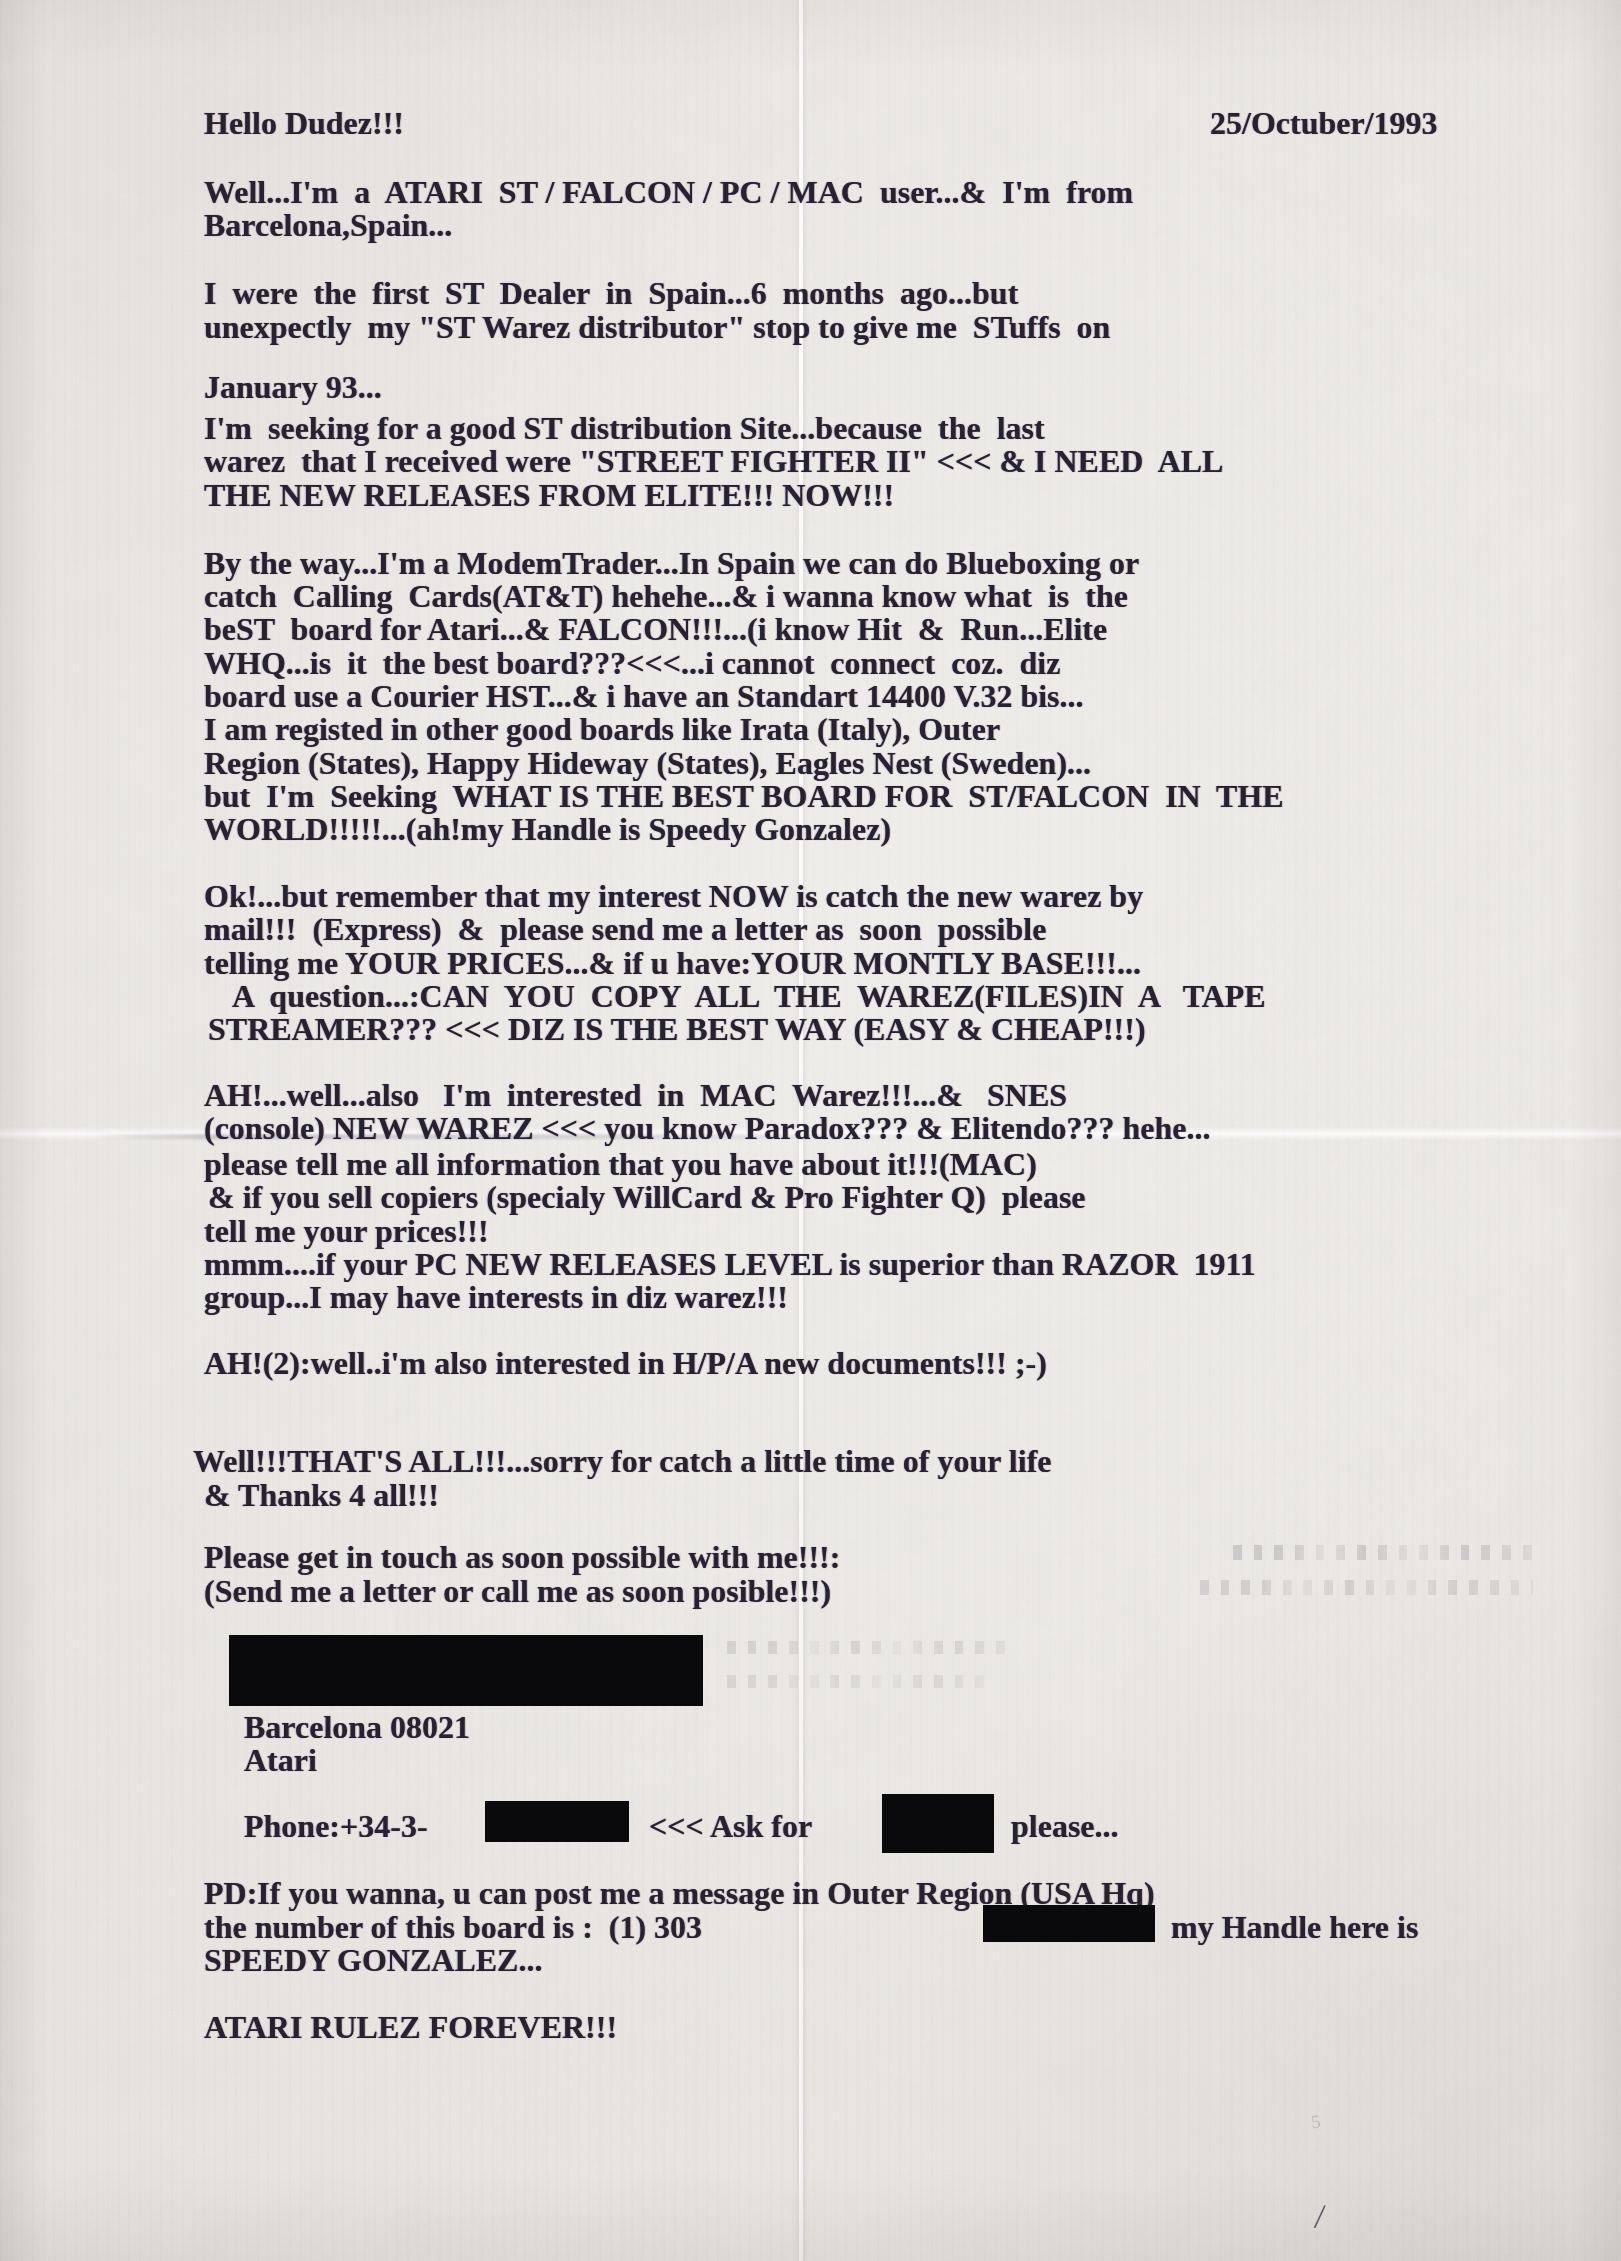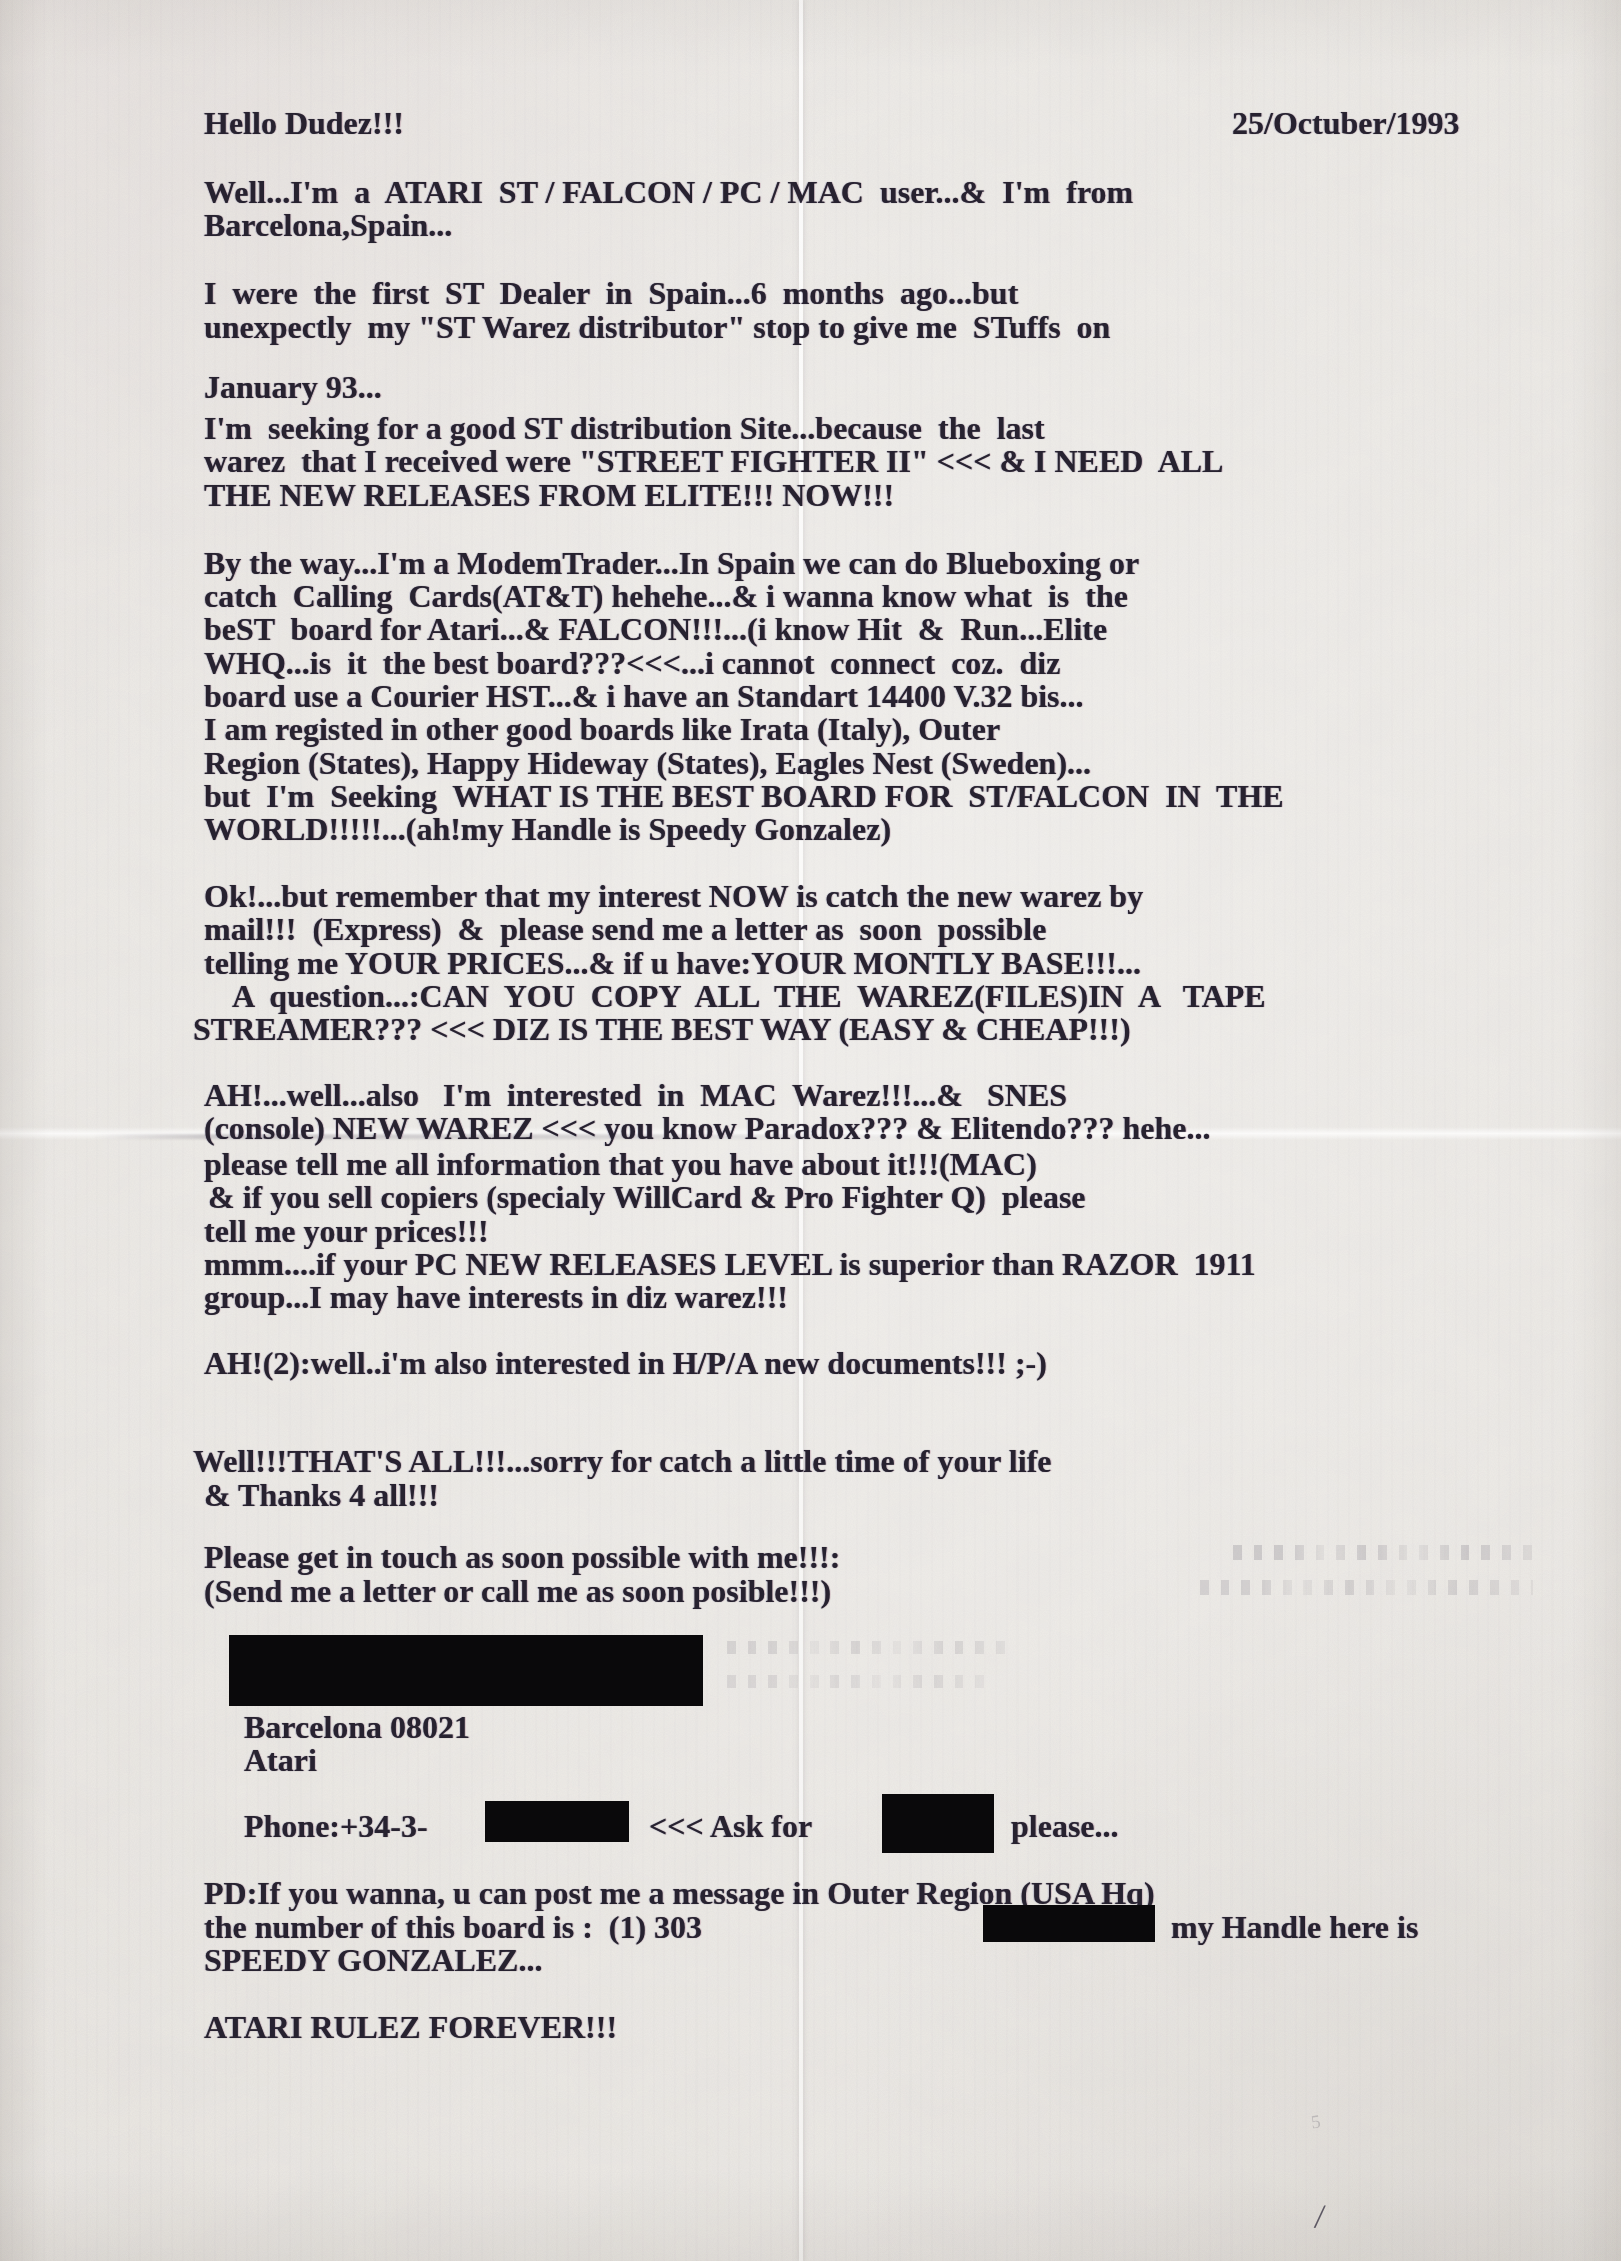--- a/index.html
+++ b/index.html
@@ -91,21 +91,21 @@
   </svg>
 
   <div class="streaks"></div>
   <div class="fold-v"></div>
   <div class="fold-h"></div>
   <div class="fold-h-smudge"></div>
   <div class="shade"></div>
 
   <div id="letter-body">
       <div class="line" style="left: 204px; top: 107px;">Hello Dudez!!!</div>
-      <div class="line" style="left: 1210px; top: 107px; margin-left: 22px;">25/Octuber/1993</div>
+      <div class="line" style="left: 1210px; top: 107px;">25/Octuber/1993</div>
       <div class="line" style="left: 204px; top: 176px;">Well...I'm  a  ATARI  ST / FALCON / PC / MAC  user...&amp;  I'm  from</div>
       <div class="line" style="left: 204px; top: 209px;">Barcelona,Spain...</div>
       <div class="line" style="left: 204px; top: 277px;">I  were  the  first  ST  Dealer  in  Spain...6  months  ago...but</div>
       <div class="line" style="left: 204px; top: 311px;">unexpectly  my "ST Warez distributor" stop to give me  STuffs  on</div>
       <div class="line" style="left: 204px; top: 344px; margin-top: 27px;">January 93...</div>
       <div class="line" style="left: 204px; top: 412px;">I'm  seeking for a good ST distribution Site...because  the  last</div>
       <div class="line" style="left: 204px; top: 445px;">warez  that I received were "STREET FIGHTER II" &lt;&lt;&lt; &amp; I NEED  ALL</div>
       <div class="line" style="left: 204px; top: 479px;">THE NEW RELEASES FROM ELITE!!! NOW!!!</div>
       <div class="line" style="left: 204px; top: 547px;">By the way...I'm a ModemTrader...In Spain we can do Blueboxing or</div>
       <div class="line" style="left: 204px; top: 580px;">catch  Calling  Cards(AT&amp;T) hehehe...&amp; i wanna know what  is  the</div>
@@ -113,21 +113,21 @@
       <div class="line" style="left: 204px; top: 647px;">WHQ...is  it  the best board???&lt;&lt;&lt;...i cannot  connect  coz.  diz</div>
       <div class="line" style="left: 204px; top: 680px;">board use a Courier HST...&amp; i have an Standart 14400 V.32 bis...</div>
       <div class="line" style="left: 204px; top: 713px;">I am registed in other good boards like Irata (Italy), Outer</div>
       <div class="line" style="left: 204px; top: 747px;">Region (States), Happy Hideway (States), Eagles Nest (Sweden)...</div>
       <div class="line" style="left: 204px; top: 780px;">but  I'm  Seeking  WHAT IS THE BEST BOARD FOR  ST/FALCON  IN  THE</div>
       <div class="line" style="left: 204px; top: 813px;">WORLD!!!!!...(ah!my Handle is Speedy Gonzalez)</div>
       <div class="line" style="left: 204px; top: 880px;">Ok!...but remember that my interest NOW is catch the new warez by</div>
       <div class="line" style="left: 204px; top: 913px;">mail!!!  (Express)  &amp;  please send me a letter as  soon  possible</div>
       <div class="line" style="left: 204px; top: 947px;">telling me YOUR PRICES...&amp; if u have:YOUR MONTLY BASE!!!...</div>
       <div class="line" style="left: 204px; top: 980px; margin-left: 28px;">A  question...:CAN  YOU  COPY  ALL  THE  WAREZ(FILES)IN  A   TAPE</div>
-      <div class="line" style="left: 193px; top: 1013px;">STREAMER??? &lt;&lt;&lt; DIZ IS THE BEST WAY (EASY &amp; CHEAP!!!)</div>
+      <div class="line" style="left: 208px; top: 1013px;">STREAMER??? &lt;&lt;&lt; DIZ IS THE BEST WAY (EASY &amp; CHEAP!!!)</div>
       <div class="line" style="left: 204px; top: 1079px;">AH!...well...also   I'm  interested  in  MAC  Warez!!!...&amp;   SNES</div>
       <div class="line" style="left: 204px; top: 1112px;">(console) NEW WAREZ &lt;&lt;&lt; you know Paradox??? &amp; Elitendo??? hehe...</div>
       <div class="line" style="left: 204px; top: 1148px;">please tell me all information that you have about it!!!(MAC)</div>
       <div class="line" style="left: 208px; top: 1181px;">&amp; if you sell copiers (specialy WillCard &amp; Pro Fighter Q)  please</div>
       <div class="line" style="left: 204px; top: 1215px;">tell me your prices!!!</div>
       <div class="line" style="left: 204px; top: 1248px;">mmm....if your PC NEW RELEASES LEVEL is superior than RAZOR  1911</div>
       <div class="line" style="left: 204px; top: 1281px;">group...I may have interests in diz warez!!!</div>
       <div class="line" style="left: 204px; top: 1347px;">AH!(2):well..i'm also interested in H/P/A new documents!!! ;-)</div>
       <div class="line" style="left: 193px; top: 1445px;">Well!!!THAT'S ALL!!!...sorry for catch a little time of your life</div>
       <div class="line" style="left: 204px; top: 1479px;">&amp; Thanks 4 all!!!</div>

